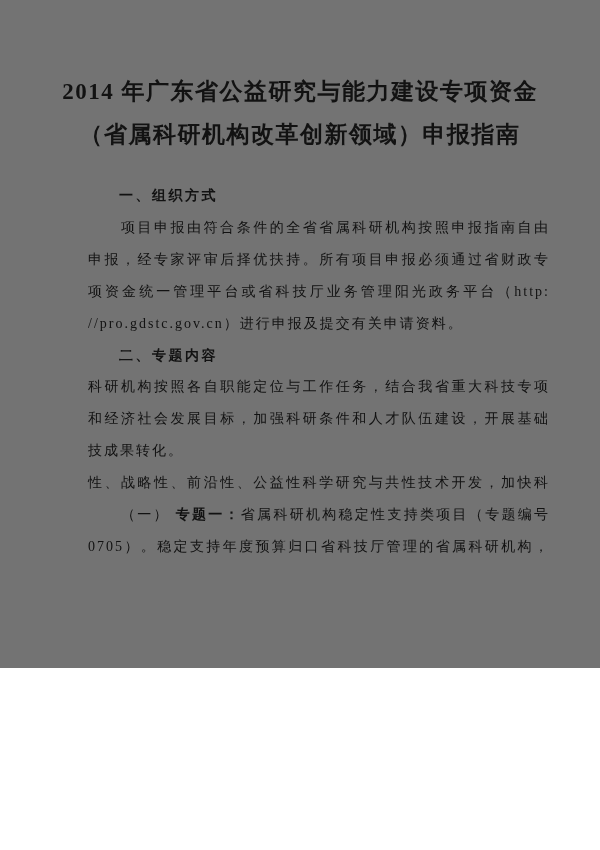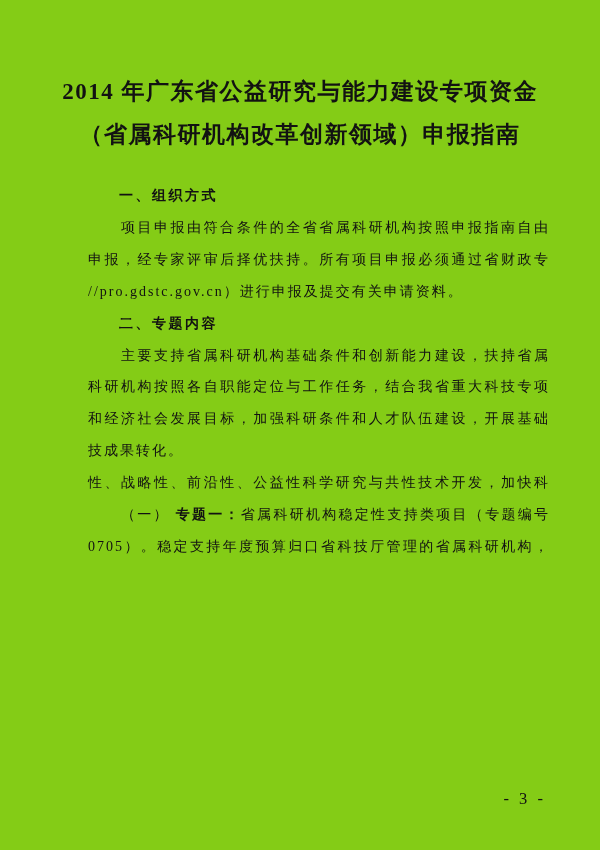--- a/index.html
+++ b/index.html
@@ -1,19 +1,19 @@
 <!DOCTYPE html>
 <html><head>
 <meta charset="utf-8">
 <style>
   html,body{margin:0;padding:0;background:#ffffff;}
   .page{
     position:relative;
-    width:600px;height:850px;
-    background:#84cc16;
+    width:600px;height:668px;
+    background:#737373;
     overflow:hidden;
     font-family:"Liberation Serif","DejaVu Serif",serif;
     color:#121212;
   }
   .title-block{
     position:absolute;
     top:70px;left:0;width:600px;
     text-align:center;
   }
   .title-line{
@@ -65,23 +65,23 @@
 
   <div class="title-block">
     <div class="title-line">2014 年广东省公益研究与能力建设专项资金</div>
     <div class="title-line">（省属科研机构改革创新领域）申报指南</div>
   </div>
 
   <div class="content" id="doc-lines">
       <div class="line heading">一、组织方式</div>
       <div class="line indent justify">项目申报由符合条件的全省省属科研机构按照申报指南自由</div>
       <div class="line justify">申报，经专家评审后择优扶持。所有项目申报必须通过省财政专</div>
+      <div class="line justify">项资金统一管理平台或省科技厅业务管理阳光政务平台（http:</div>
       <div class="line">//pro.gdstc.gov.cn）进行申报及提交有关申请资料。</div>
       <div class="line heading">二、专题内容</div>
-      <div class="line indent justify">主要支持省属科研机构基础条件和创新能力建设，扶持省属</div>
       <div class="line justify">科研机构按照各自职能定位与工作任务，结合我省重大科技专项</div>
       <div class="line justify">和经济社会发展目标，加强科研条件和人才队伍建设，开展基础</div>
       <div class="line">技成果转化。</div>
       <div class="line justify">性、战略性、前沿性、公益性科学研究与共性技术开发，加快科</div>
       <div class="line indent justify"><span>（一） </span><span class="b">专题一：</span><span>省属科研机构稳定性支持类项目（专题编号</span></div>
       <div class="line justify">0705）。稳定支持年度预算归口省科技厅管理的省属科研机构，</div>
     </div>
 
   <div class="page-number">- 3 -</div>
 

